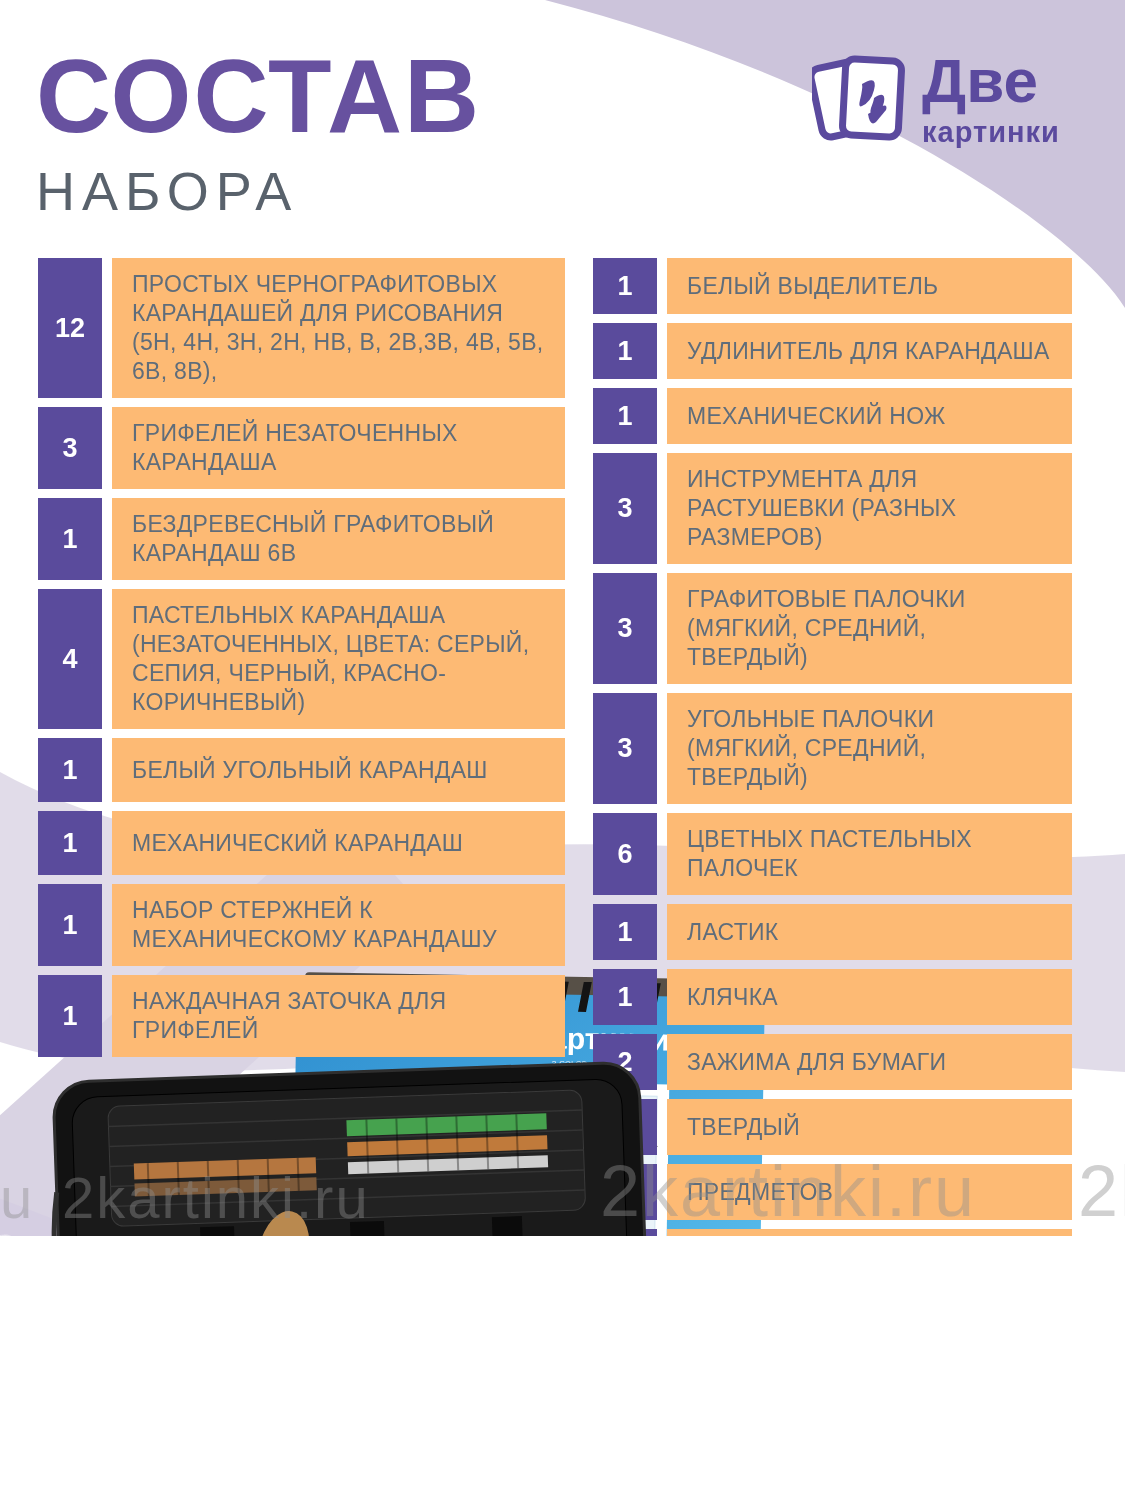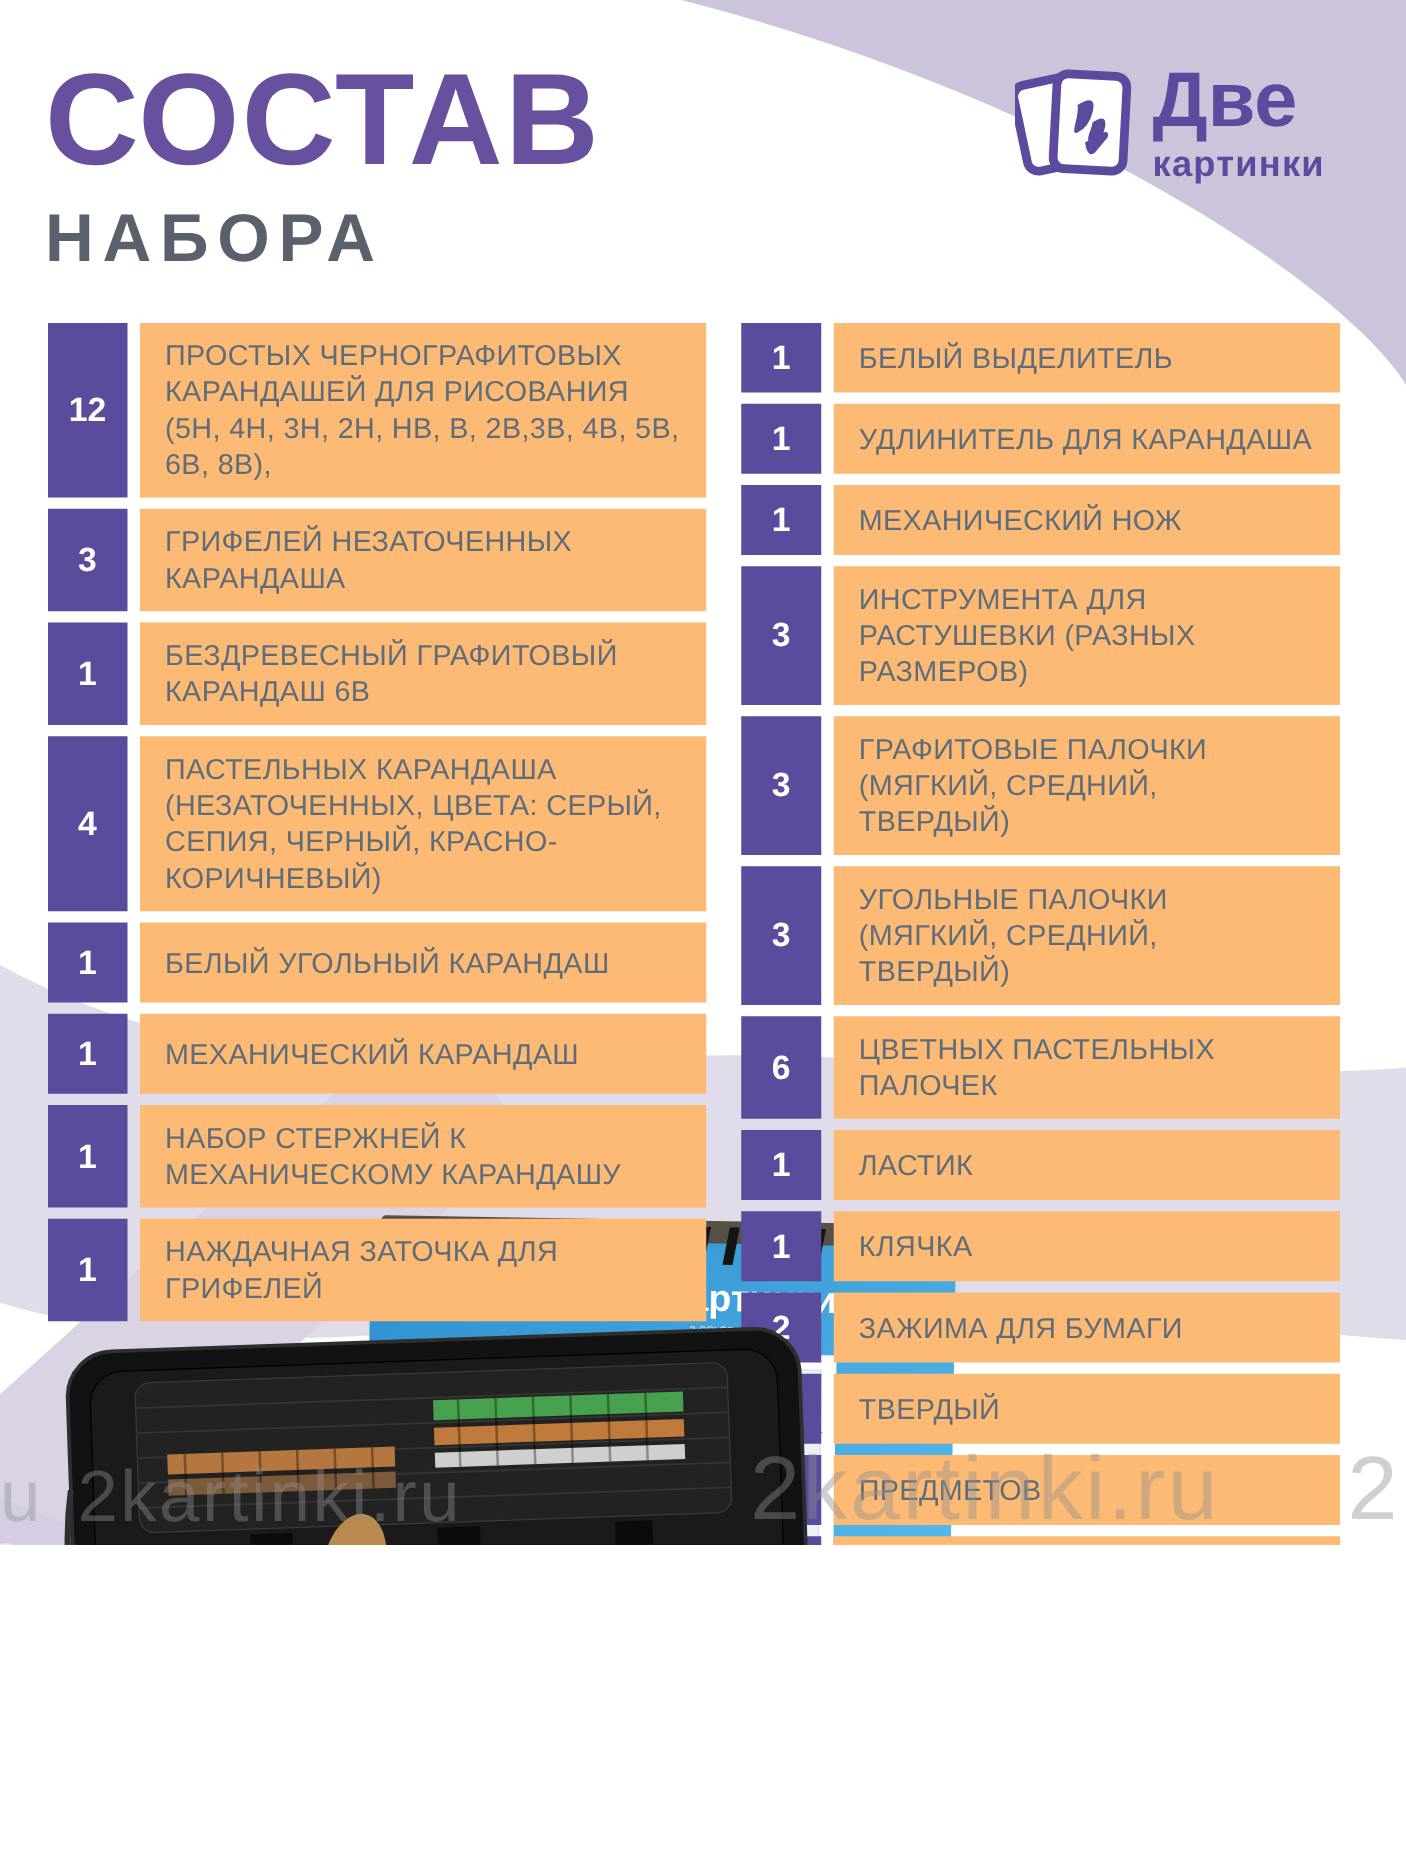--- a/index.html
+++ b/index.html
@@ -5,21 +5,21 @@
   html,body{margin:0;padding:0;background:#ffffff;}
   *{box-sizing:border-box;}
   .poster{
     position:relative;width:1125px;height:1236px;background:#ffffff;overflow:hidden;
     font-family:"Liberation Sans", sans-serif;
   }
   .bg{position:absolute;inset:0;width:1125px;height:1500px;z-index:0;}
   
   .title{position:absolute;left:36px;top:44px;z-index:3;}
   .title .t1{font-size:104px;font-weight:bold;color:#67519F;letter-spacing:2px;line-height:1;}
-  .title .t2{font-size:54px;font-weight:bold;color:#59626C;letter-spacing:7px;line-height:1;margin-top:16px;}
+  .title .t2{font-size:54px;font-weight:normal;color:#59626C;letter-spacing:7px;line-height:1;margin-top:16px;}
   .brand{position:absolute;left:812px;top:50px;z-index:3;display:flex;gap:14px;align-items:flex-start;}
   .brand-text .bt1{font-size:62px;font-weight:bold;color:#5B4A9E;line-height:1;}
   .brand-text .bt2{font-size:29px;font-weight:bold;color:#5B4A9E;letter-spacing:1px;margin-top:4px;}
   
   .col{position:absolute;top:258px;display:flex;flex-direction:column;gap:9px;z-index:3;}
   .col-left{left:38px;width:527px;}
   .col-right{left:593px;width:479px;}
   .row{display:flex;gap:10px;align-items:stretch;}
   .col-left .row{min-height:64px;}
   .col-right .row{min-height:56px;}

